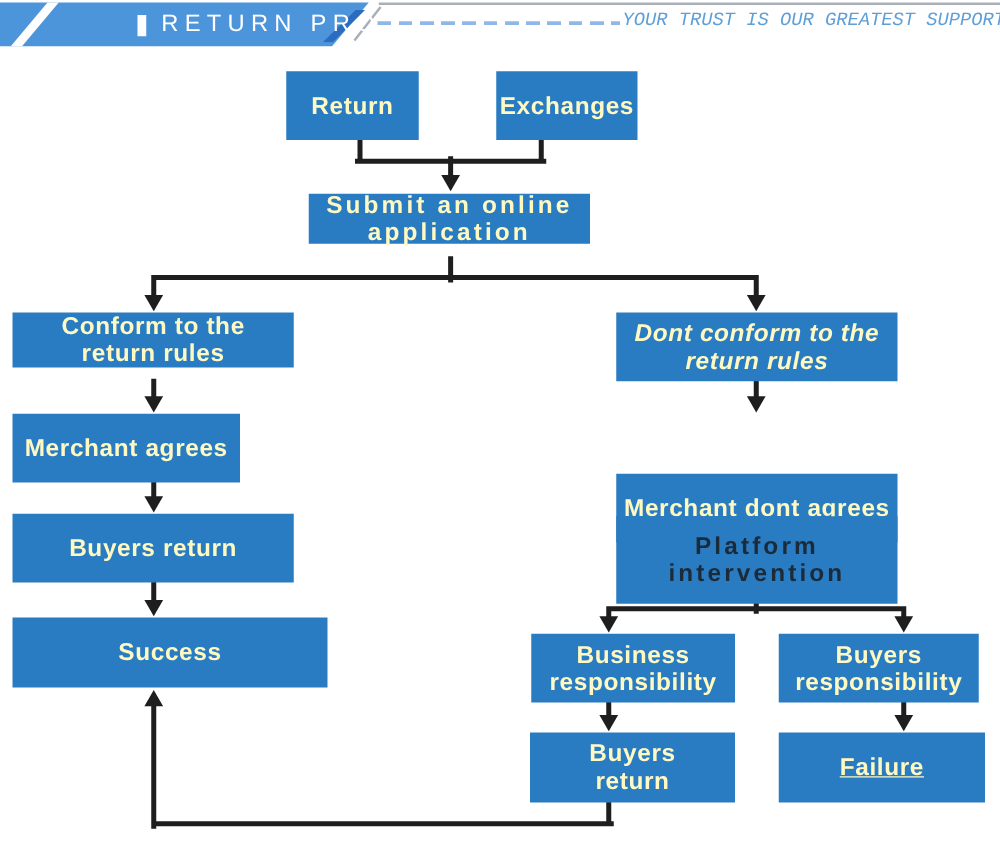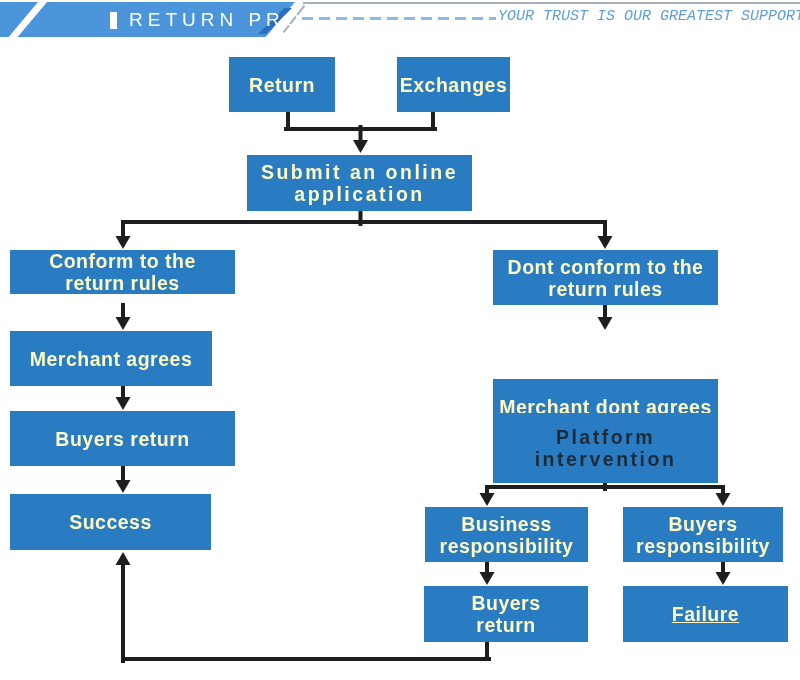--- a/index.html
+++ b/index.html
@@ -78,30 +78,30 @@
     <polygon points="479.5,493 494.5,493 487,506"></polygon>
     <polygon points="715.5,493 730.5,493 723,506"></polygon>
     <polygon points="479.5,572 494.5,572 487,585"></polygon>
     <polygon points="715.5,572 730.5,572 723,585"></polygon>
 
     <polygon points="115.5,565 130.5,565 123,552"></polygon>
   </svg>
 
   <div class="node" style="left:229px;top:57px;width:106px;height:55px;">Return</div>
   <div class="node" style="left:377px;top:57px;width:113px;height:55px;margin-left:20px;">Exchanges</div>
-  <div class="node spread" style="left:247px;top:155px;width:225px;height:56px;">Submit an online
+  <div class="node spread" style="left:247px;top:155px;width:225px;height:40px;">Submit an online
 application</div>
 
   <div class="node" style="left:10px;top:250px;width:225px;height:44px;text-align:center;">Conform to the
 return rules</div>
-  <div class="node" style="left:10px;top:331px;width:202px;height:55px;">Merchant agrees</div>
+  <div class="node" style="left:10px;top:331px;width:182px;height:55px;">Merchant agrees</div>
   <div class="node" style="left:10px;top:411px;width:225px;height:55px;">Buyers return</div>
-  <div class="node" style="left:10px;top:494px;width:201px;height:56px;">Success</div>
+  <div class="node" style="left:10px;top:494px;width:252px;height:56px;">Success</div>
 
-  <div class="node" style="left:493px;top:250px;width:225px;height:55px;">Dont conform to the
+  <div class="node" style="left:493px;top:250px;width:225px;height:55px;font-style:italic;">Dont conform to the
 return rules</div>
   <div class="node" style="left:493px;top:331px;width:225px;height:55px;margin-top:48px;">Merchant dont agrees</div>
   <div class="node spread dark" style="left:493px;top:413px;width:225px;height:70px;">Platform
 intervention</div>
 
   <div class="node" style="left:425px;top:507px;width:163px;height:55px;">Business
 responsibility</div>
   <div class="node" style="left:623px;top:507px;width:160px;height:55px;">Buyers
 responsibility</div>
   <div class="node" style="left:424px;top:586px;width:164px;height:56px;">Buyers

